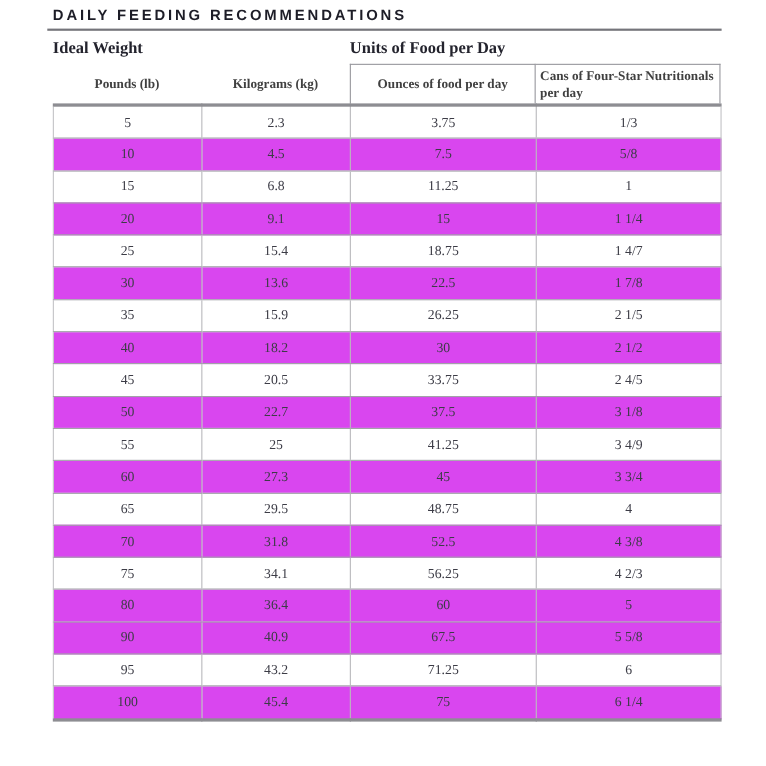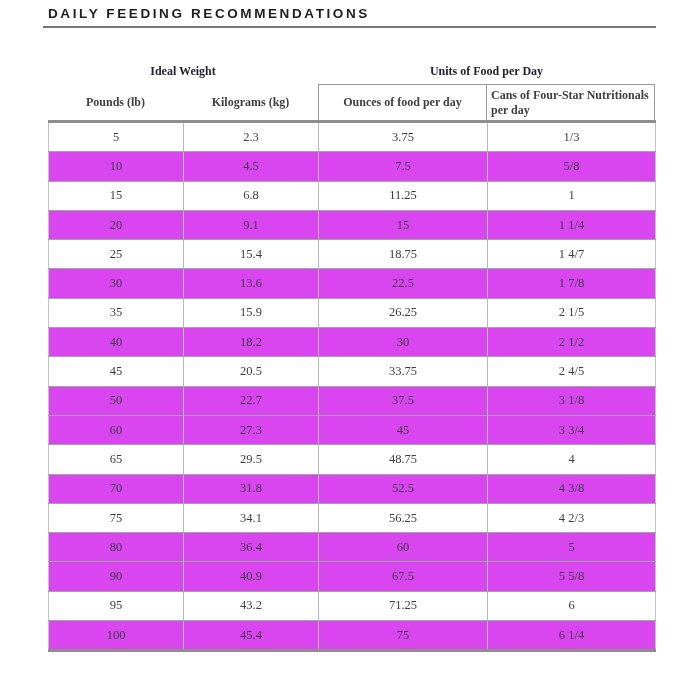--- a/index.html
+++ b/index.html
@@ -31,26 +31,25 @@
     margin-left: -5px;
     width: 613px;
     height: 2px;
     background: #75757b;
   }
   .header-grid {
     display: grid;
     grid-template-columns: 135px 135px 169px 168px;
   }
   .ghead {
-    text-align: center;
+    text-align: left;
     font-weight: bold;
-    font-size: 12px;
+    font-size: 15px;
     color: #23232d;
     padding: 8px 0 5px 0;
-    margin-top: 28px;
   }
   .ghead.span-left  { grid-column: 1 / 3; }
   .ghead.span-right { grid-column: 3 / 5; }
   .subhead {
     height: 36px;
     display: flex;
     align-items: center;
     justify-content: center;
     font-weight: bold;
     font-size: 12px;
@@ -176,20 +175,26 @@
           <td>20.5</td>
           <td>33.75</td>
           <td>2 4/5</td>
         </tr>
         <tr class="alt">
           <td>50</td>
           <td>22.7</td>
           <td>37.5</td>
           <td>3 1/8</td>
         </tr>
+        <tr>
+          <td>55</td>
+          <td>25</td>
+          <td>41.25</td>
+          <td>3 4/9</td>
+        </tr>
         <tr class="alt">
           <td>60</td>
           <td>27.3</td>
           <td>45</td>
           <td>3 3/4</td>
         </tr>
         <tr>
           <td>65</td>
           <td>29.5</td>
           <td>48.75</td>

